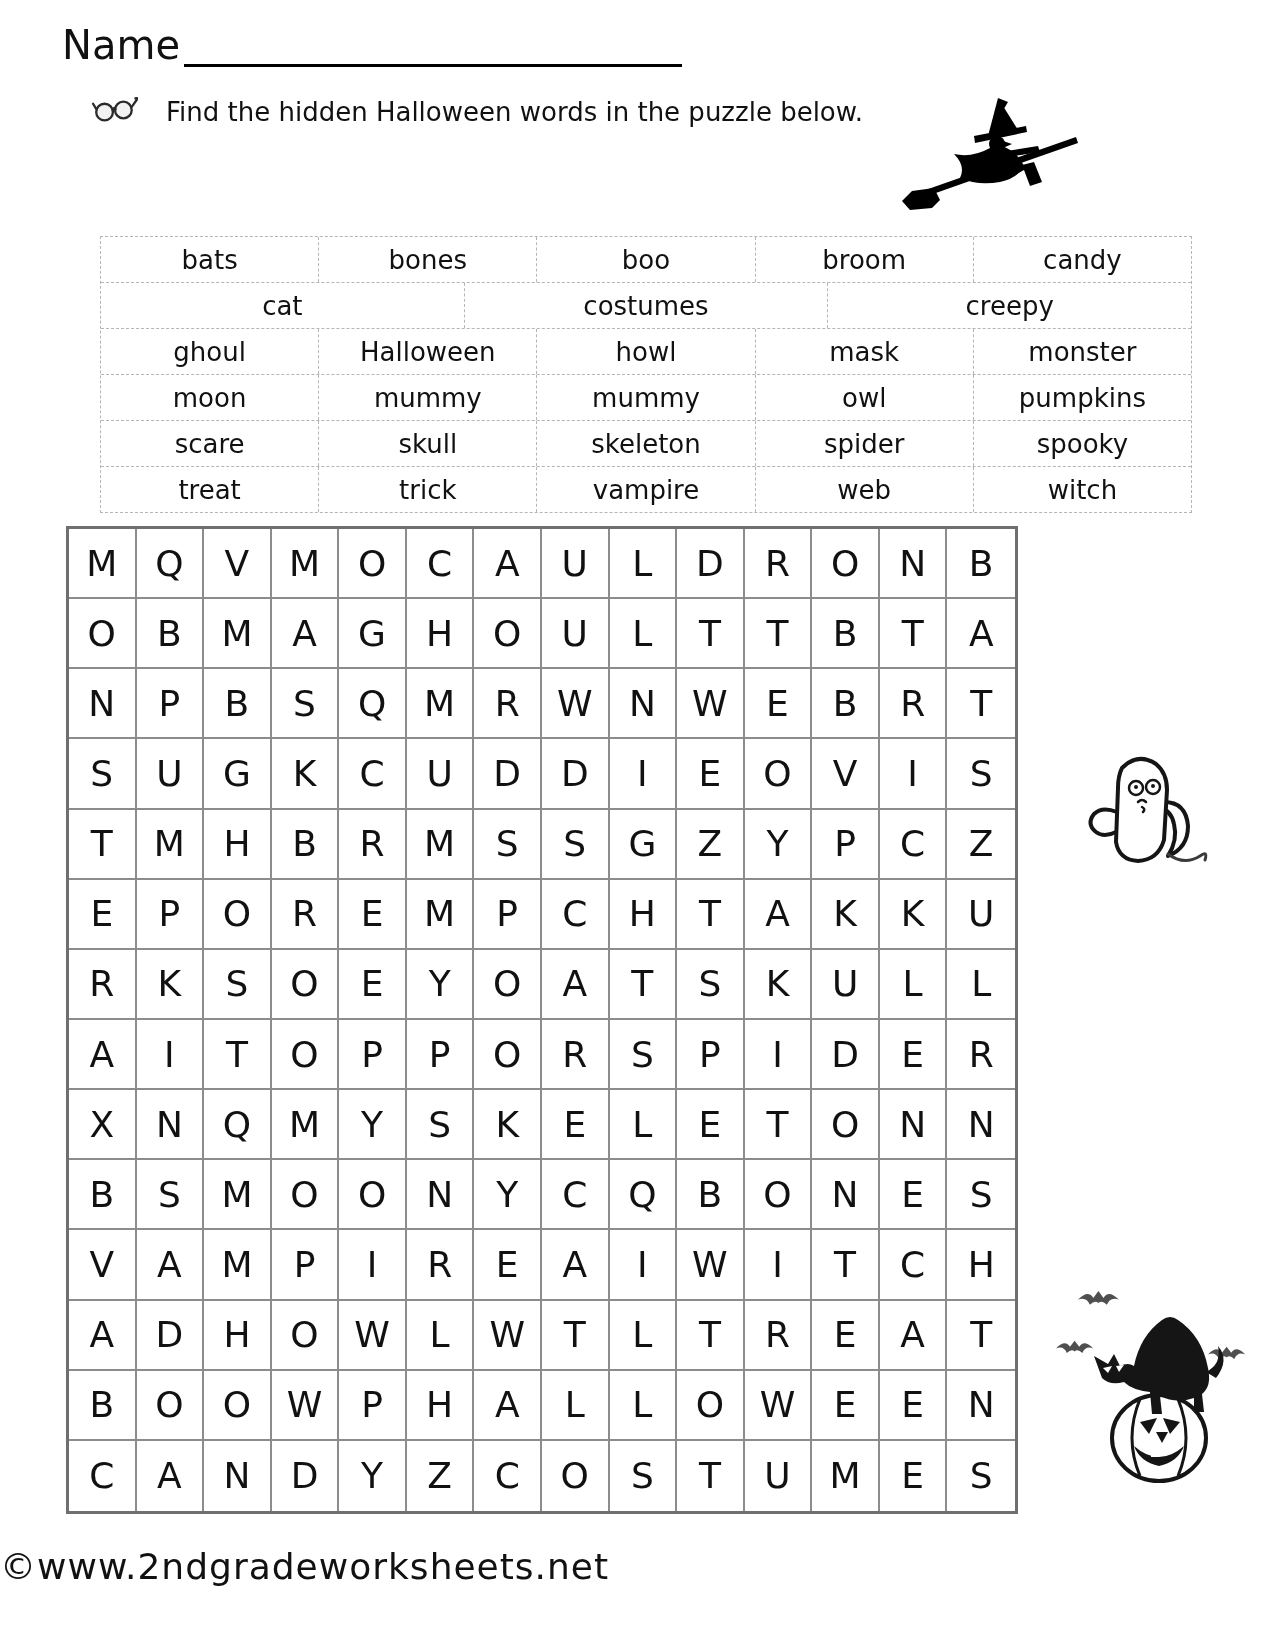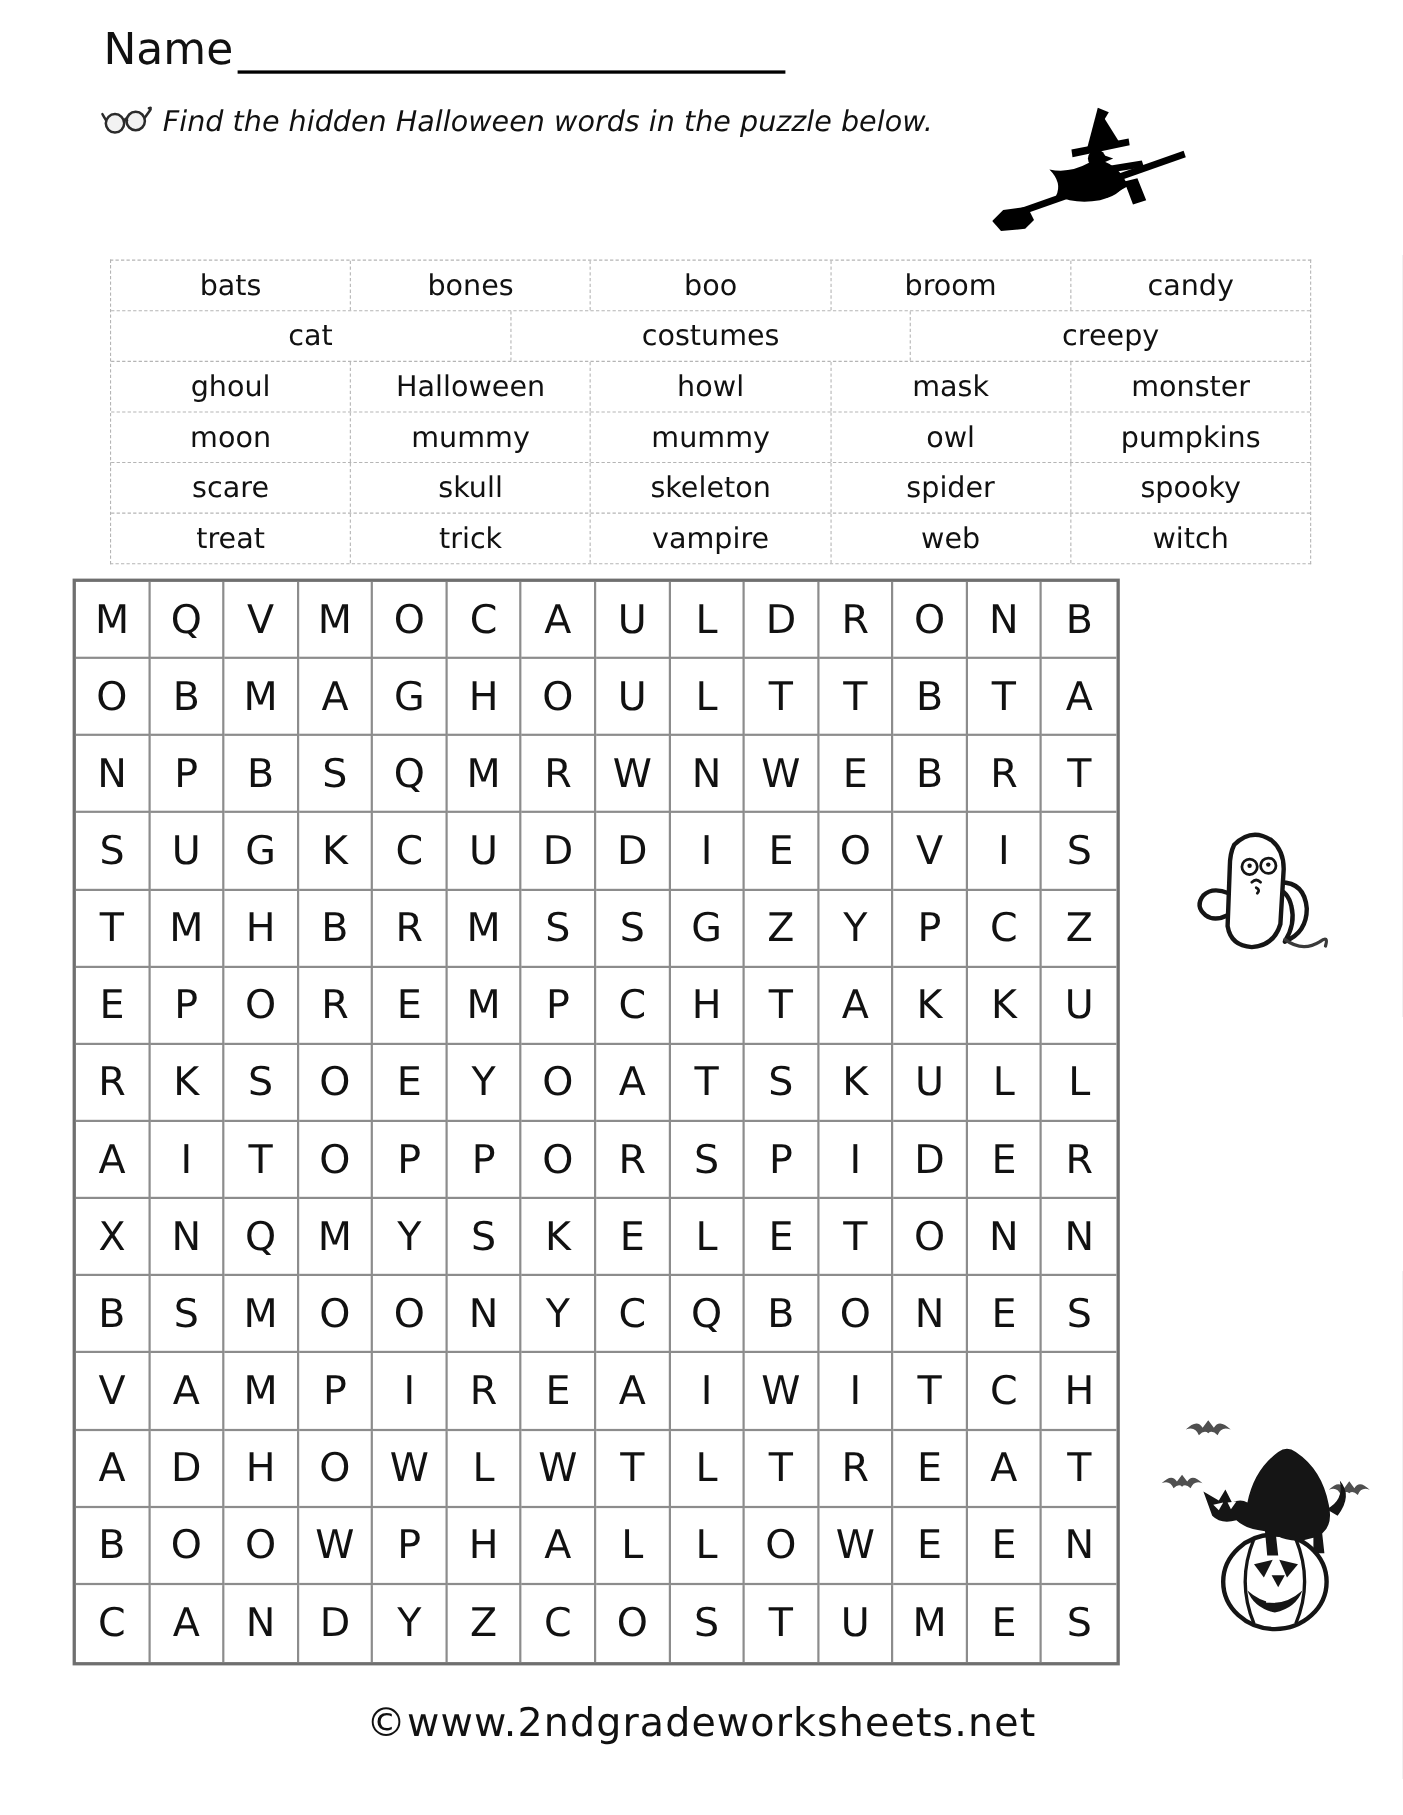--- a/index.html
+++ b/index.html
@@ -2,25 +2,25 @@
 <html><head>
 <meta charset="utf-8">
 <style>
   html,body{margin:0;padding:0;background:#e8e8e8;}
   .page{
     position:relative;width:1275px;height:1650px;background:#ffffff;
     font-family:"DejaVu Sans","Liberation Sans",sans-serif;color:#111;
     overflow:hidden;margin:0 auto;
   }
   
-  .name-row{position:absolute;left:62px;top:20px;display:flex;align-items:flex-end;margin-left:32px;}
+  .name-row{position:absolute;left:62px;top:20px;display:flex;align-items:flex-end;}
   .name-label{font-size:40px;line-height:1.1;}
   .name-line{width:498px;height:44px;border-bottom:3px solid #000;margin-left:4px;}
   
-  .instruction-row{position:absolute;left:92px;top:96px;display:flex;align-items:flex-start;gap:10px;font-style:italic;}
+  .instruction-row{position:absolute;left:92px;top:96px;display:flex;align-items:center;gap:28px;}
   .instruction-text{font-size:26px;}
   
   .witch{position:absolute;left:902px;top:88px;}
   .ghost{position:absolute;left:1072px;top:750px;}
   .cat-scene{position:absolute;left:1056px;top:1280px;}
   
   .word-bank{position:absolute;left:100px;top:236px;width:1090px;border:1px dashed #b5b5b5;}
   .wb-row{display:flex;height:45px;border-bottom:1px dashed #b5b5b5;}
   .wb-row:last-child{border-bottom:none;}
   .wb-cell{flex:1;display:flex;align-items:center;justify-content:center;font-size:26px;border-right:1px dashed #b5b5b5;}
@@ -29,21 +29,21 @@
   .puzzle{
     position:absolute;left:66px;top:526px;width:952px;height:988px;
     border:3px solid #6f6f6f;display:grid;grid-template-columns:repeat(14,1fr);
     grid-auto-rows:1fr;background:#fff;box-sizing:border-box;
   }
   .pg-cell{display:flex;align-items:center;justify-content:center;font-size:36px;
     border-right:2px solid #8c8c8c;border-bottom:2px solid #8c8c8c;}
   .pg-cell:nth-child(14n){border-right:none;}
   .pg-cell:nth-child(n+183){border-bottom:none;}
   
-  .footer{position:absolute;left:0;top:1546px;width:100%;text-align:center;font-size:36px;letter-spacing:1px;}
+  .footer{position:absolute;left:0;top:1546px;width:100%;font-size:36px;letter-spacing:1px;}
 </style>
 </head>
 <body>
 
 <div class="page">
 
   <div class="name-row">
     <span class="name-label">Name</span>
     <span class="name-line"></span>
   </div>

